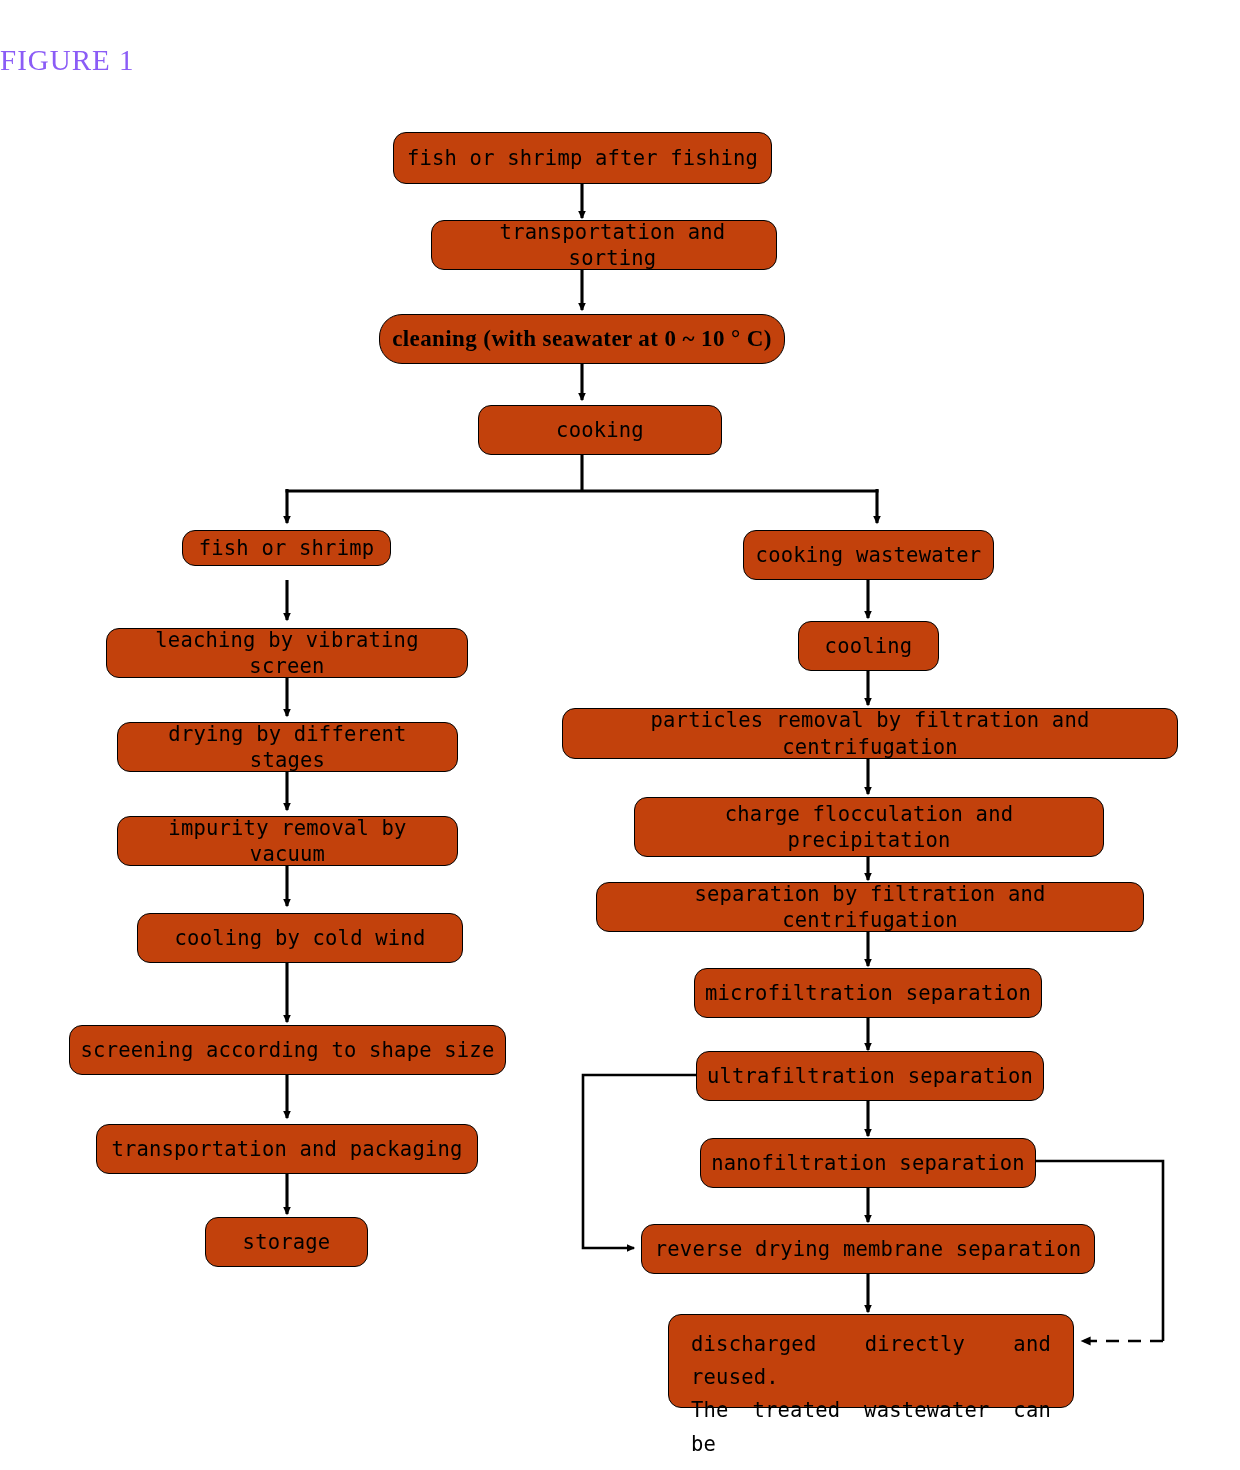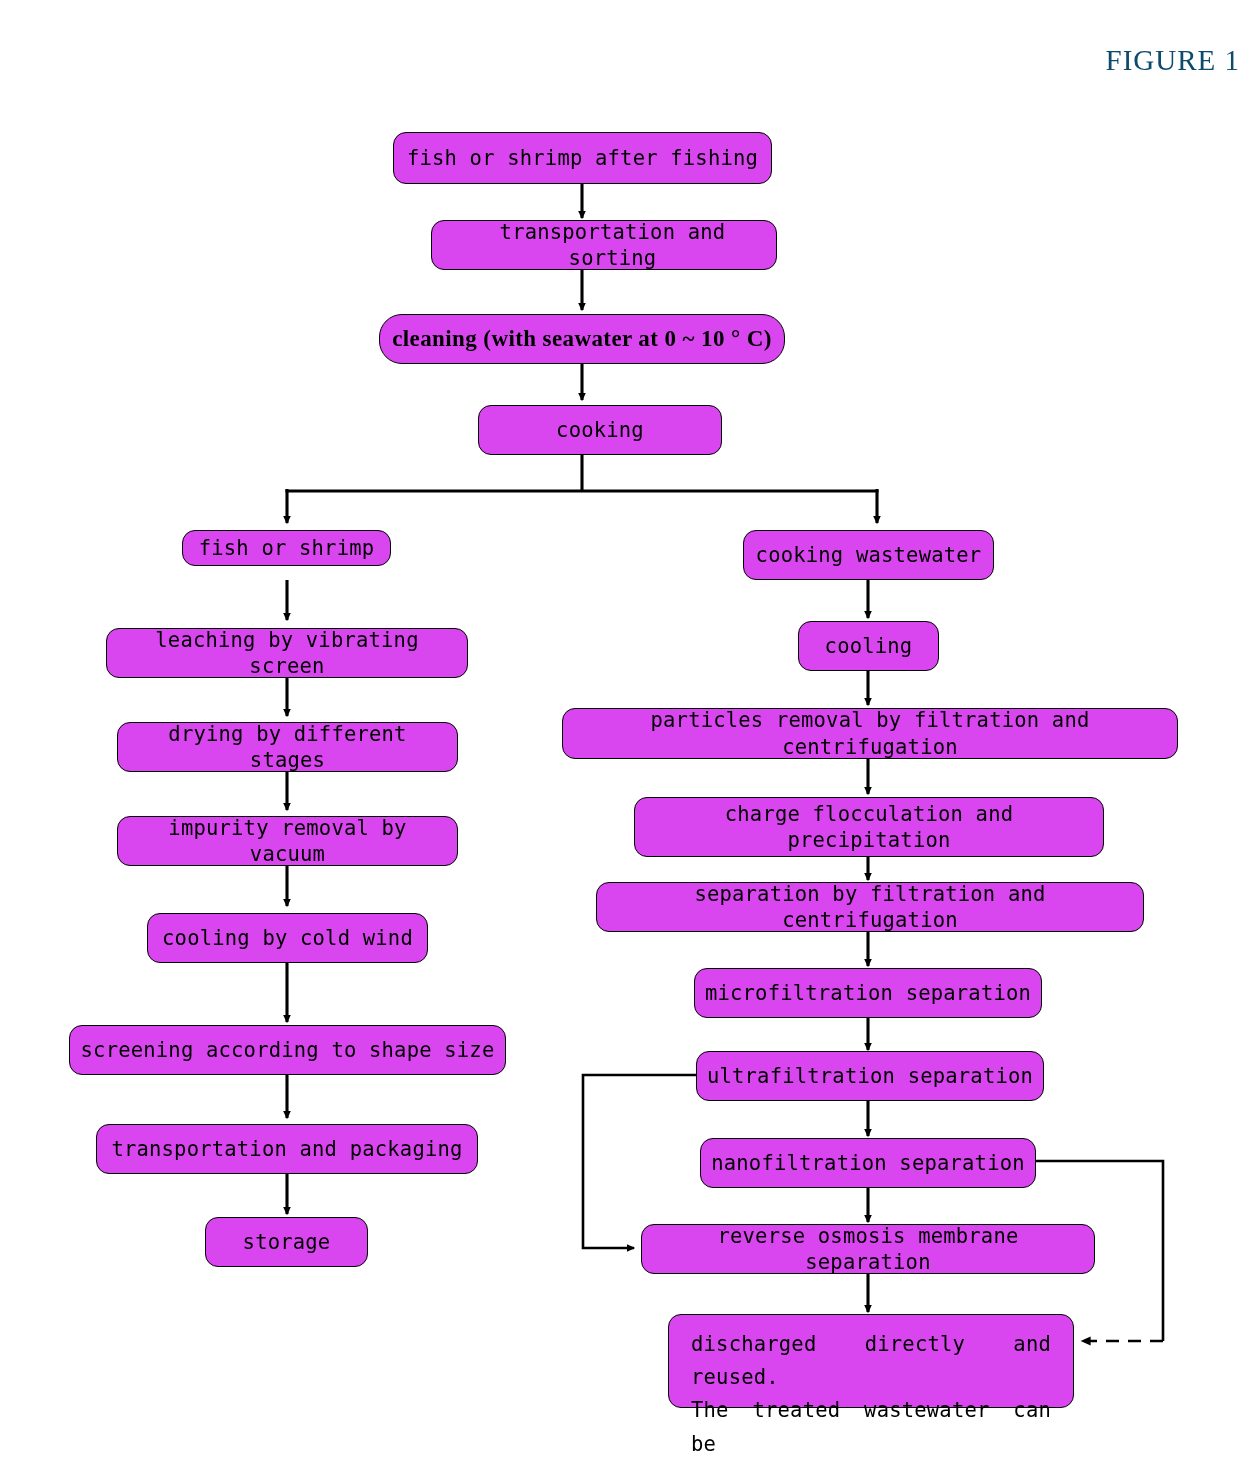--- a/index.html
+++ b/index.html
@@ -13,32 +13,32 @@
     position: relative;
     font-family: "DejaVu Sans Mono", "Liberation Mono", monospace;
     color: #000000;
     overflow: hidden;
   }
   #figure-title {
     position: absolute;
     left: 0;
     top: 44px;
     width: 1240px;
-    text-align: right;
+    text-align: left;
     font-family: "Liberation Serif", "DejaVu Serif", serif;
     font-size: 29px;
     letter-spacing: 1px;
-    color: #0c4a6e;
+    color: #8b5cf6;
   }
   .node {
     position: absolute;
     box-sizing: border-box;
     border: 1.6px solid #000;
     border-radius: 13px;
-    background: #d946ef;
+    background: #c2410c;
     display: flex;
     align-items: center;
     justify-content: center;
     text-align: center;
     font-family: "DejaVu Sans Mono", "Liberation Mono", monospace;
     font-size: 20.5px;
     line-height: 1.28;
     letter-spacing: 0.2px;
     color: #000;
     padding: 0 8px;
@@ -138,21 +138,21 @@
 <div class="node" style="left:478px; top:405px; width:244px; height:50px;">cooking</div>
 
 <div class="node" style="left:182px; top:530px; width:209px; height:36px;">fish or shrimp</div>
 
 <div class="node" style="left:106px; top:628px; width:362px; height:50px;">leaching by vibrating screen</div>
 
 <div class="node" style="left:117px; top:722px; width:341px; height:50px;">drying by different stages</div>
 
 <div class="node" style="left:117px; top:816px; width:341px; height:50px;">impurity removal by vacuum</div>
 
-<div class="node" style="left:147px; top:913px; width:281px; height:50px;">cooling by cold wind</div>
+<div class="node" style="left:137px; top:913px; width:326px; height:50px;">cooling by cold wind</div>
 
 <div class="node" style="left:69px; top:1025px; width:437px; height:50px;">screening according to shape size</div>
 
 <div class="node" style="left:96px; top:1124px; width:382px; height:50px;">transportation and packaging</div>
 
 <div class="node" style="left:205px; top:1217px; width:163px; height:50px;">storage</div>
 
 <div class="node" style="left:743px; top:530px; width:251px; height:50px;">cooking wastewater</div>
 
 <div class="node" style="left:798px; top:621px; width:141px; height:50px;">cooling</div>
@@ -162,18 +162,18 @@
 <div class="node" style="left:634px; top:797px; width:470px; height:60px;">charge flocculation and precipitation</div>
 
 <div class="node" style="left:596px; top:882px; width:548px; height:50px;">separation by filtration and centrifugation</div>
 
 <div class="node" style="left:694px; top:968px; width:348px; height:50px;">microfiltration separation</div>
 
 <div class="node" style="left:696px; top:1051px; width:348px; height:50px;">ultrafiltration separation</div>
 
 <div class="node" style="left:700px; top:1138px; width:336px; height:50px;">nanofiltration separation</div>
 
-<div class="node" style="left:641px; top:1224px; width:454px; height:50px;">reverse osmosis membrane separation</div>
+<div class="node" style="left:641px; top:1224px; width:454px; height:50px;">reverse drying membrane separation</div>
 
 <div class="node two-line" style="left:668px; top:1314px; width:406px; height:94px;">
   <span class="ln last">discharged directly and reused.</span>
   <span class="ln">The treated wastewater can be</span>
 </div>
 
 </body></html>

